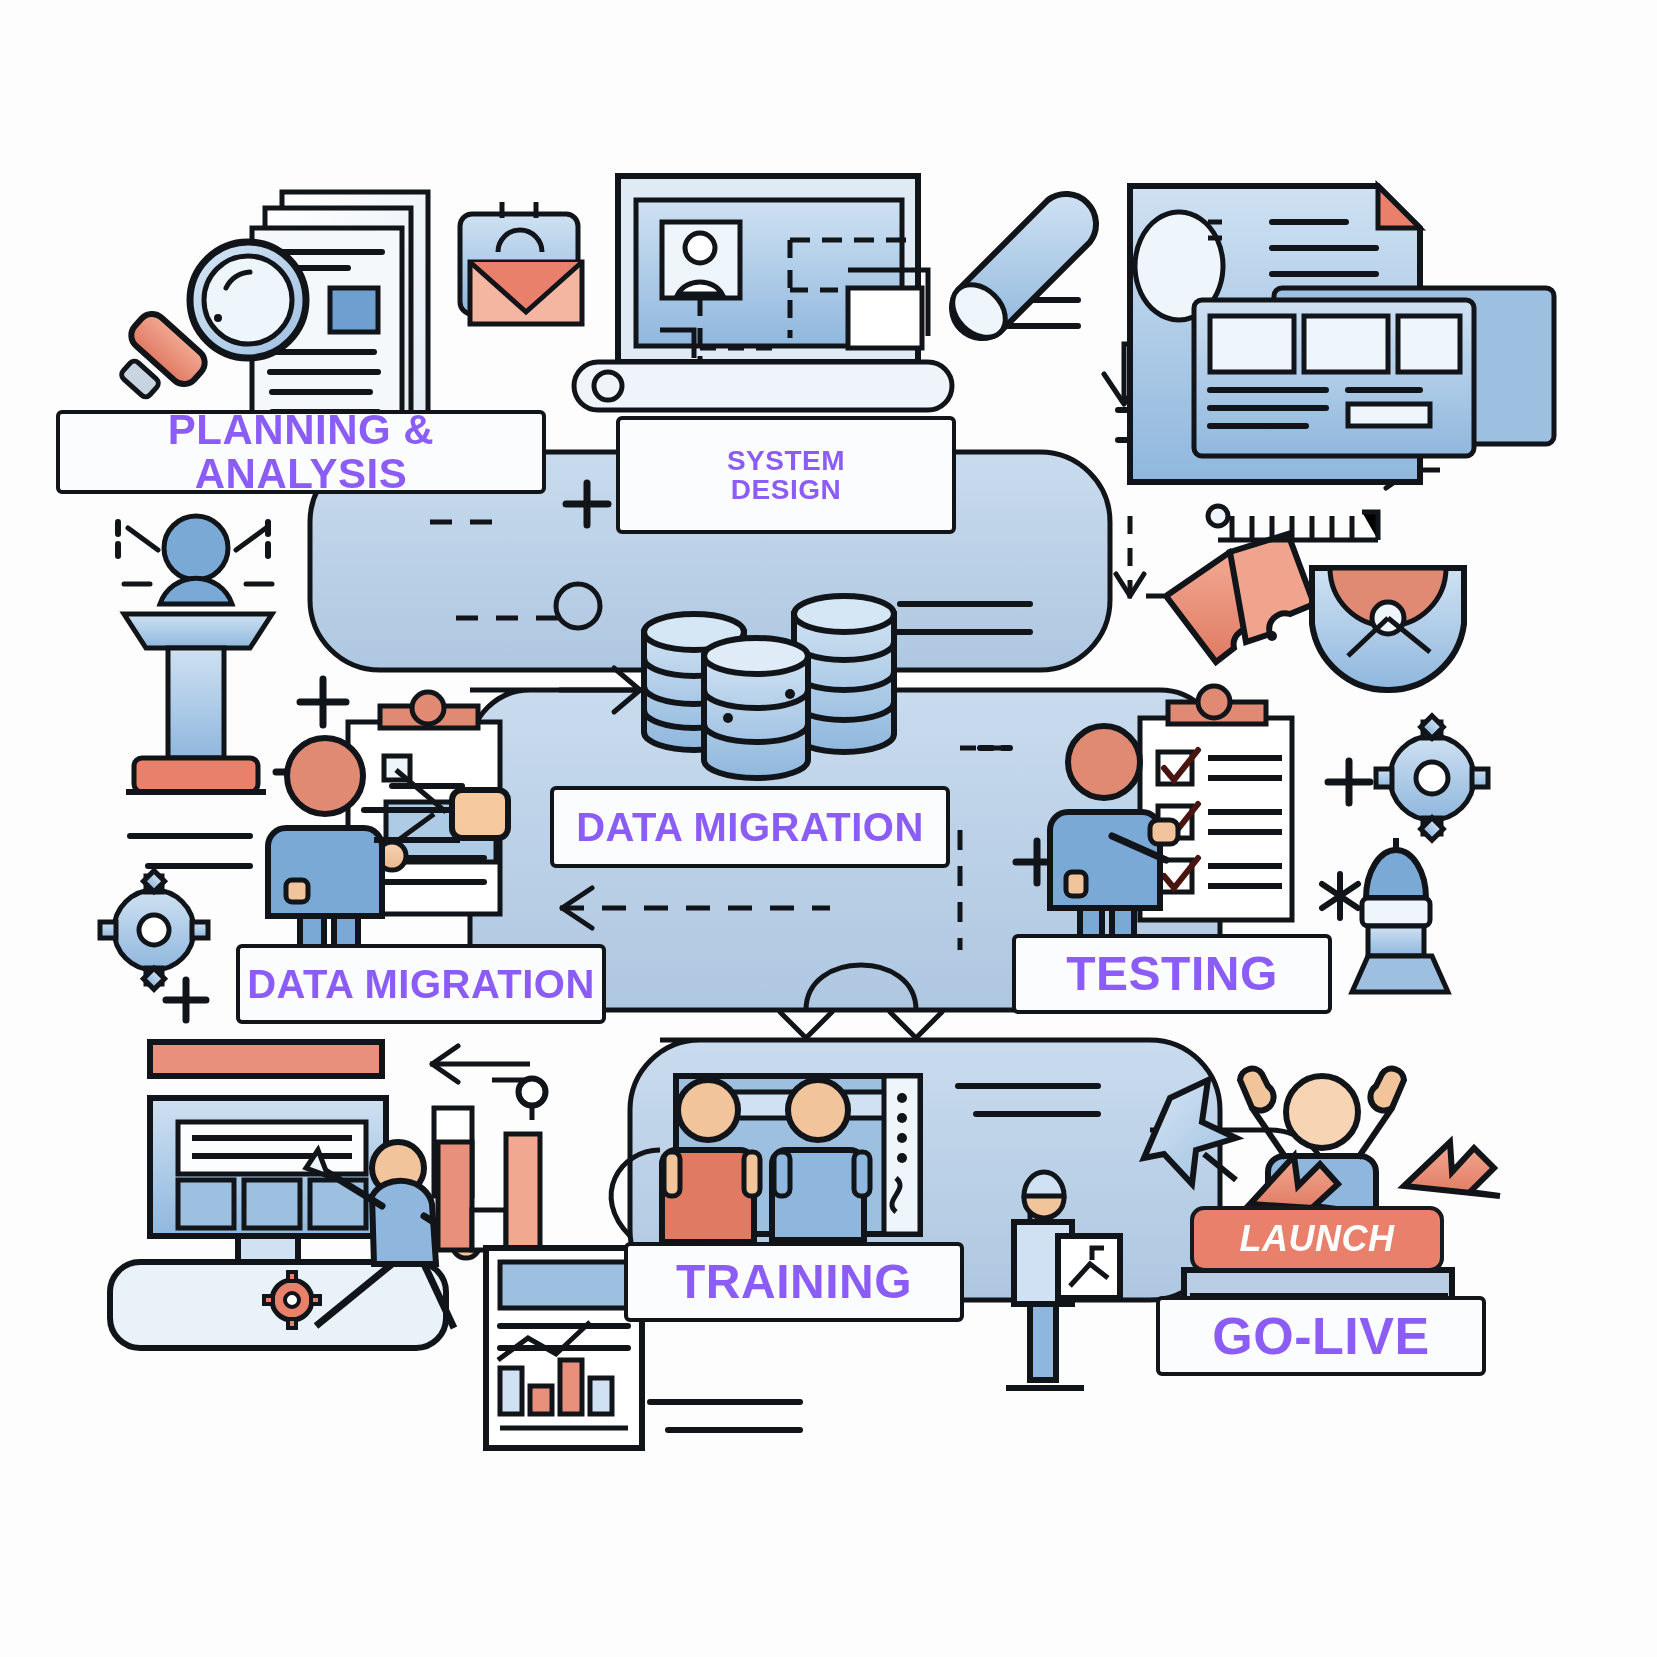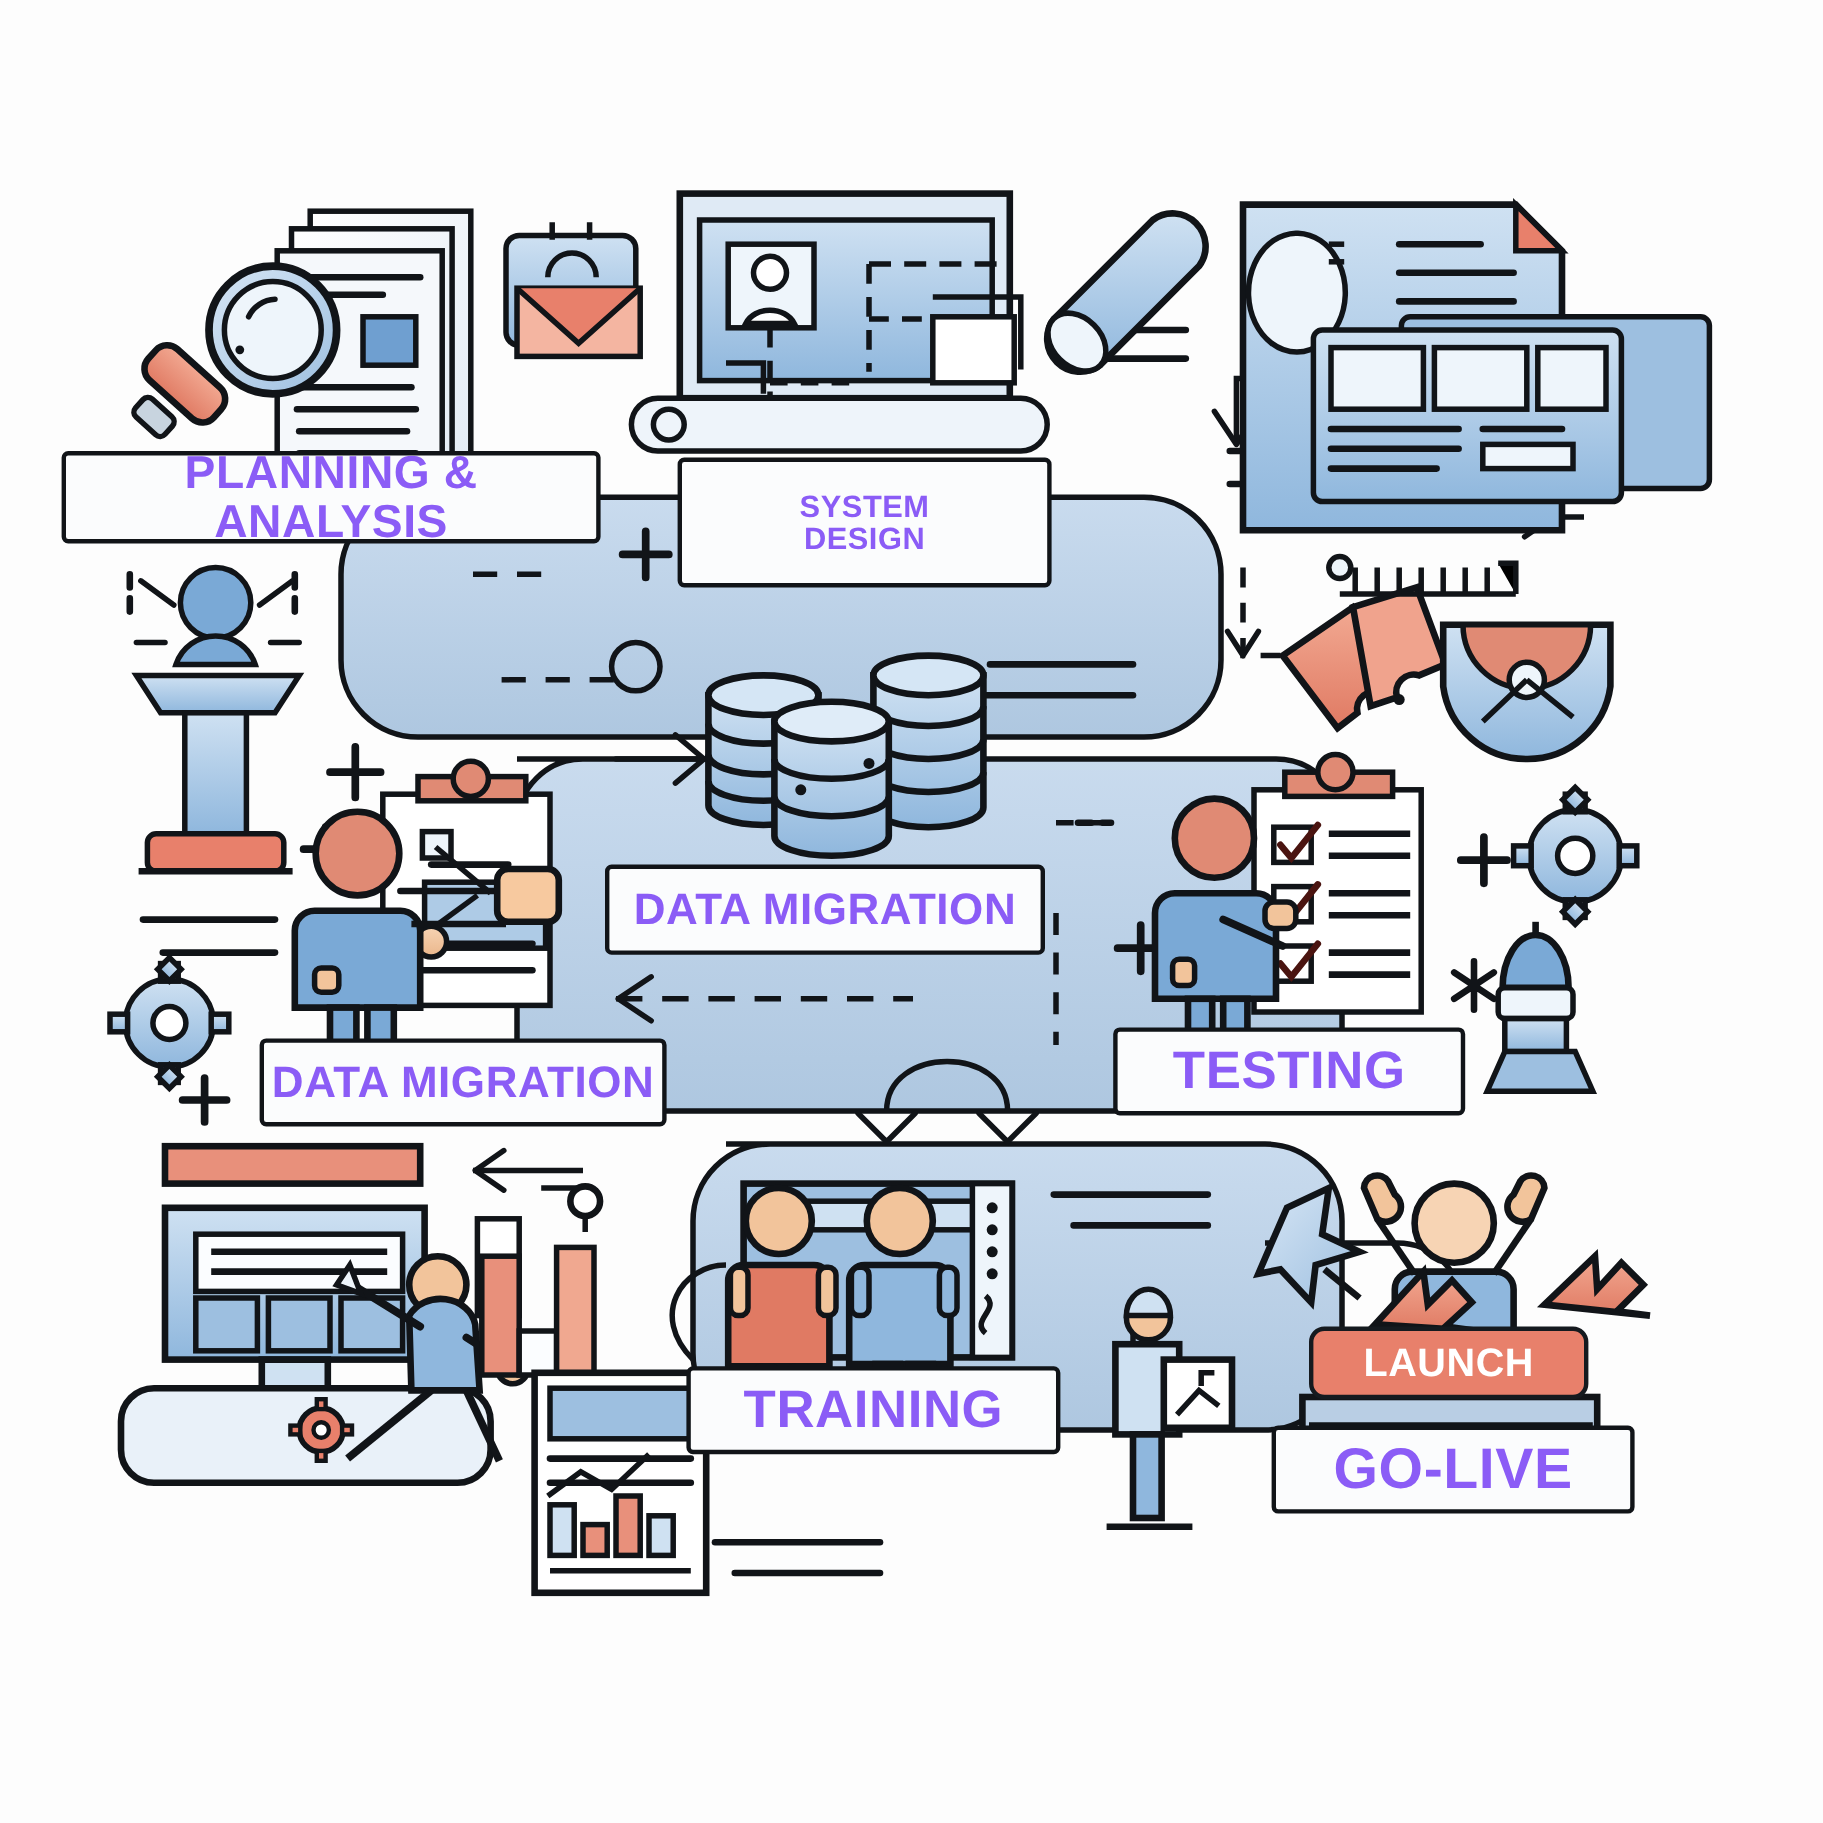--- a/index.html
+++ b/index.html
@@ -5,21 +5,21 @@
   html,body{margin:0;padding:0;background:#ffffff;}
   body{width:1657px;height:1657px;font-family:"Liberation Sans",sans-serif;overflow:hidden;}
   #stage{position:relative;width:1657px;height:1657px;background:#fdfdfd;}
   svg.layer{position:absolute;top:0;left:0;width:1657px;height:1657px;}
 
   .lbl{position:absolute;background:#fbfcfd;border:4px solid #111418;border-radius:6px;
        display:flex;align-items:center;justify-content:center;text-align:center;
        font-weight:700;color:#8b5cf6;letter-spacing:0.5px;line-height:1.05;
        box-sizing:border-box;}
   .lbl.two{flex-direction:column;}
-  .lbl-launch{background:#e8806b;border-color:#151a1f;color:#ffffff;}
+  .lbl-launch{background:#e8806b;border-color:#151a1f;color:#ffffff;font-style:italic;}
 </style>
 </head>
 <body>
 
 <div id="stage">
 
   <svg class="layer" viewBox="0 0 1657 1657">
     <defs>
       <linearGradient id="gBand" x1="0" y1="0" x2="0" y2="1">
         <stop offset="0" stop-color="#c9dbee"></stop>

